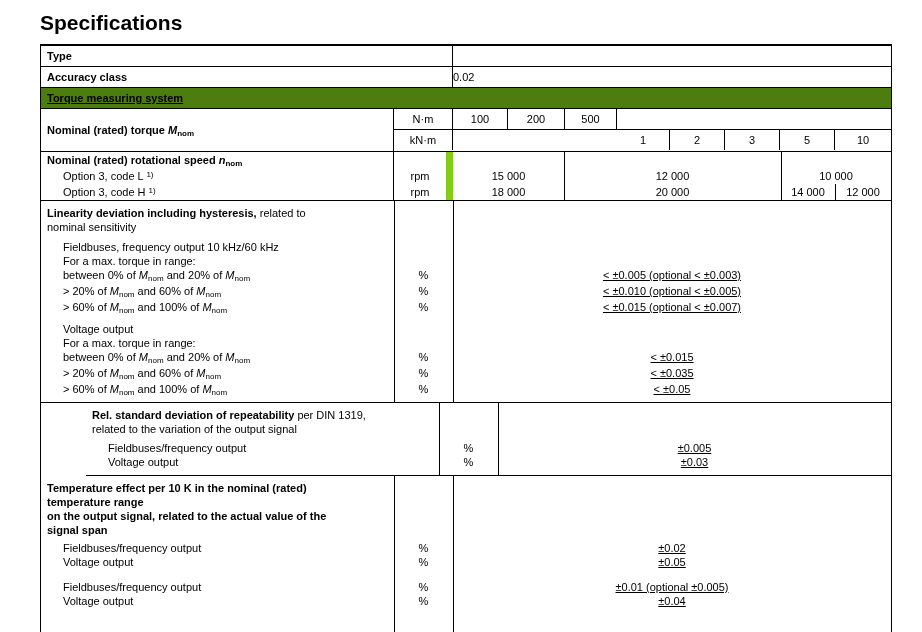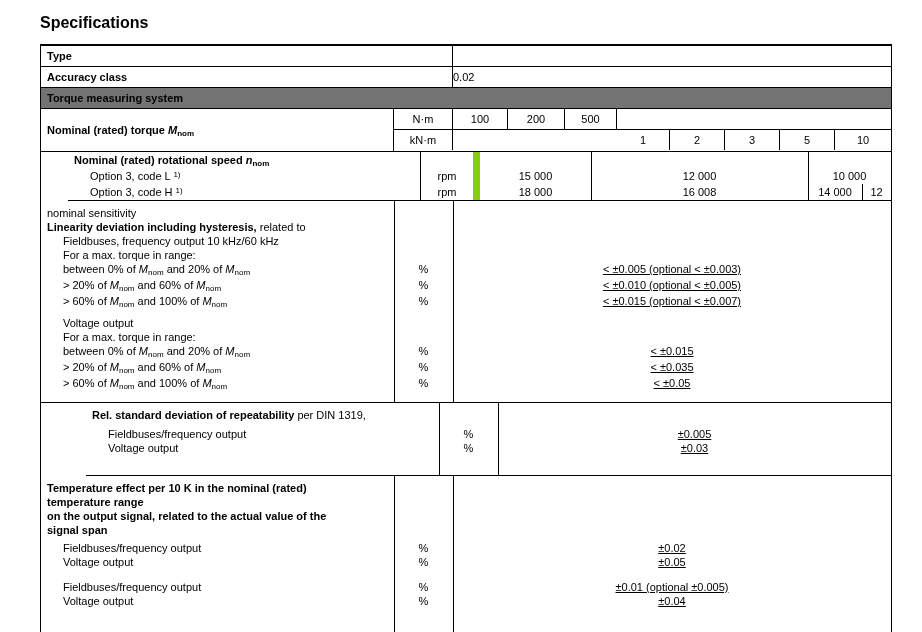--- a/index.html
+++ b/index.html
@@ -1,18 +1,18 @@
 <!DOCTYPE html>
 <html><head>
 <meta charset="utf-8">
 <style>
   html,body{margin:0;padding:0;background:#fff;}
   .page{position:relative;width:922px;height:632px;overflow:hidden;background:#fff;
         font-family:"Liberation Sans","DejaVu Sans",sans-serif;color:#000;font-size:11px;}
-  .title{font-size:16px;font-weight:bold;margin:14px 0 0 40px;height:18px;line-height:18px;}
+  .title{font-size:21px;font-weight:bold;margin:14px 0 0 40px;height:18px;line-height:18px;}
   .spec-table{width:852px;margin:12px 0 0 40px;border:1px solid #000;border-top:2px solid #000;
               box-sizing:border-box;background:#fff;}
   .row{position:relative;border-bottom:1px solid #000;overflow:hidden;background:#fff;}
   .row:last-child{border-bottom:none;}
   .vline{position:absolute;top:0;bottom:0;width:1px;background:#000;}
   .b{font-weight:bold;}
   .i{font-style:italic;}
   .sub{font-size:8px;position:relative;top:2px;}
   .sup{font-size:8px;position:relative;top:-3px;}
   
@@ -58,21 +58,21 @@
   <div class="title">Specifications</div>
   <div class="spec-table" id="spec-table">
       <div class="row kv lh20" style="height: 20px; flex-direction: column;">
         <div class="kv-label lh20"><span class="b">Type</span></div>
         <div class="kv-value lh20 b">T12HP</div>
       </div>
       <div class="row kv lh20" style="height: 20px;">
         <div class="kv-label lh20"><span class="b">Accuracy class</span></div>
         <div class="kv-value lh20">0.02</div>
       </div>
-      <div class="row section lh20" style="height: 20px; background: #737373;"><span><span class="b">Torque measuring system</span></span></div>
+      <div class="row section lh20" style="height: 20px; background: #4d7c0f; text-decoration: underline;"><span><span class="b">Torque measuring system</span></span></div>
       <div class="row trow" style="height: 42px;">
         <div class="t-label">
           <span><span class="b">Nominal (rated) torque </span><span class="b i">M</span><span class="b sub">nom</span></span>
         </div>
         <div class="t-right">
           <div class="t-line first">
             <div class="t-unit">N·m</div>
             <div class="t-cell" style="width: 55px;">100</div>
             <div class="t-cell" style="width: 57px;">200</div>
             <div class="t-cell" style="width: 52px;">500</div>
@@ -82,21 +82,21 @@
             <div class="t-unit">kN·m</div>
             <div class="t-cell" style="width: 164px;"></div>
             <div class="t-cell" style="width: 53px;">1</div>
             <div class="t-cell" style="width: 55px;">2</div>
             <div class="t-cell" style="width: 55px;">3</div>
             <div class="t-cell" style="width: 55px;">5</div>
             <div class="t-cell last">10</div>
           </div>
         </div>
       </div>
-      <div class="row srow" style="height: 48px; margin-left: 27px;">
+      <div class="row srow" style="height: 48px;">
         <div class="s-label">
           <div class="s-line pl6"><span class="b">Nominal (rated) rotational speed </span><span class="b i">n</span><span class="b sub">nom</span></div>
           <div class="s-line ind"><span>Option 3, code L </span><span class="sup">1)</span></div>
           <div class="s-line ind"><span>Option 3, code H </span><span class="sup">1)</span></div>
         </div>
         <div class="s-unit">
           <div class="s-line"></div>
           <div class="s-line">rpm</div>
           <div class="s-line">rpm</div>
         </div>
@@ -105,40 +105,40 @@
           <div class="vline" style="left: 328px; background: rgb(0, 0, 0);"></div>
           <div class="vline" style="left: 382px; background: rgb(0, 0, 0); top: auto; bottom: 0px; height: 16px;"></div>
           <div class="s-line"></div>
           <div class="s-vline">
             <div class="s-cell" style="width: 111px;">15 000</div>
             <div class="s-cell" style="width: 217px;">12 000</div>
             <div class="s-cell last">10 000</div>
           </div>
           <div class="s-vline">
             <div class="s-cell" style="width: 111px;">18 000</div>
-            <div class="s-cell" style="width: 217px;">16 008</div>
+            <div class="s-cell" style="width: 217px;">20 000</div>
             <div class="s-cell" style="width: 54px;">14 000</div>
             <div class="s-cell last">12 000</div>
           </div>
         </div>
       </div>
       <div class="row padtop" style="height: 196px;">
         <div class="vline" style="left: 353px; background: rgb(0, 0, 0);"></div>
         <div class="vline" style="left: 412px; background: rgb(0, 0, 0);"></div>
         <div class="bline">
+          <div class="bl-label"><span class="b">Linearity deviation including hysteresis,</span><span> related to</span></div>
+          <div class="bl-unit"></div>
+          <div class="bl-value"></div>
+        </div>
+        <div class="bline">
           <div class="bl-label"><span>nominal sensitivity</span></div>
           <div class="bl-unit"></div>
           <div class="bl-value"></div>
         </div>
-        <div class="bline">
-          <div class="bl-label"><span class="b">Linearity deviation including hysteresis,</span><span> related to</span></div>
-          <div class="bl-unit"></div>
-          <div class="bl-value"></div>
-        </div>
-        <div class="bline" style="">
+        <div class="bline" style="margin-top: 6px;">
           <div class="bl-label ind"><span>Fieldbuses, frequency output 10 kHz/60 kHz</span></div>
           <div class="bl-unit"></div>
           <div class="bl-value"></div>
         </div>
         <div class="bline">
           <div class="bl-label ind"><span>For a max. torque in range:</span></div>
           <div class="bl-unit"></div>
           <div class="bl-value"></div>
         </div>
         <div class="bline">
@@ -184,20 +184,21 @@
       </div>
       <div class="row padtop" style="height: 67px; margin-left: 45px;">
         <div class="vline" style="left: 353px; background: rgb(0, 0, 0);"></div>
         <div class="vline" style="left: 412px; background: rgb(0, 0, 0);"></div>
         <div class="bline">
           <div class="bl-label"><span class="b">Rel. standard deviation of repeatability</span><span> per DIN 1319,</span></div>
           <div class="bl-unit"></div>
           <div class="bl-value"></div>
         </div>
         <div class="bline">
+          <div class="bl-label"><span>related to the variation of the output signal</span></div>
           <div class="bl-unit"></div>
           <div class="bl-value"></div>
         </div>
         <div class="bline" style="margin-top: 5px;">
           <div class="bl-label ind"><span>Fieldbuses/frequency output</span></div>
           <div class="bl-unit">%</div>
           <div class="bl-value">±0.005</div>
         </div>
         <div class="bline">
           <div class="bl-label ind"><span>Voltage output</span></div>

